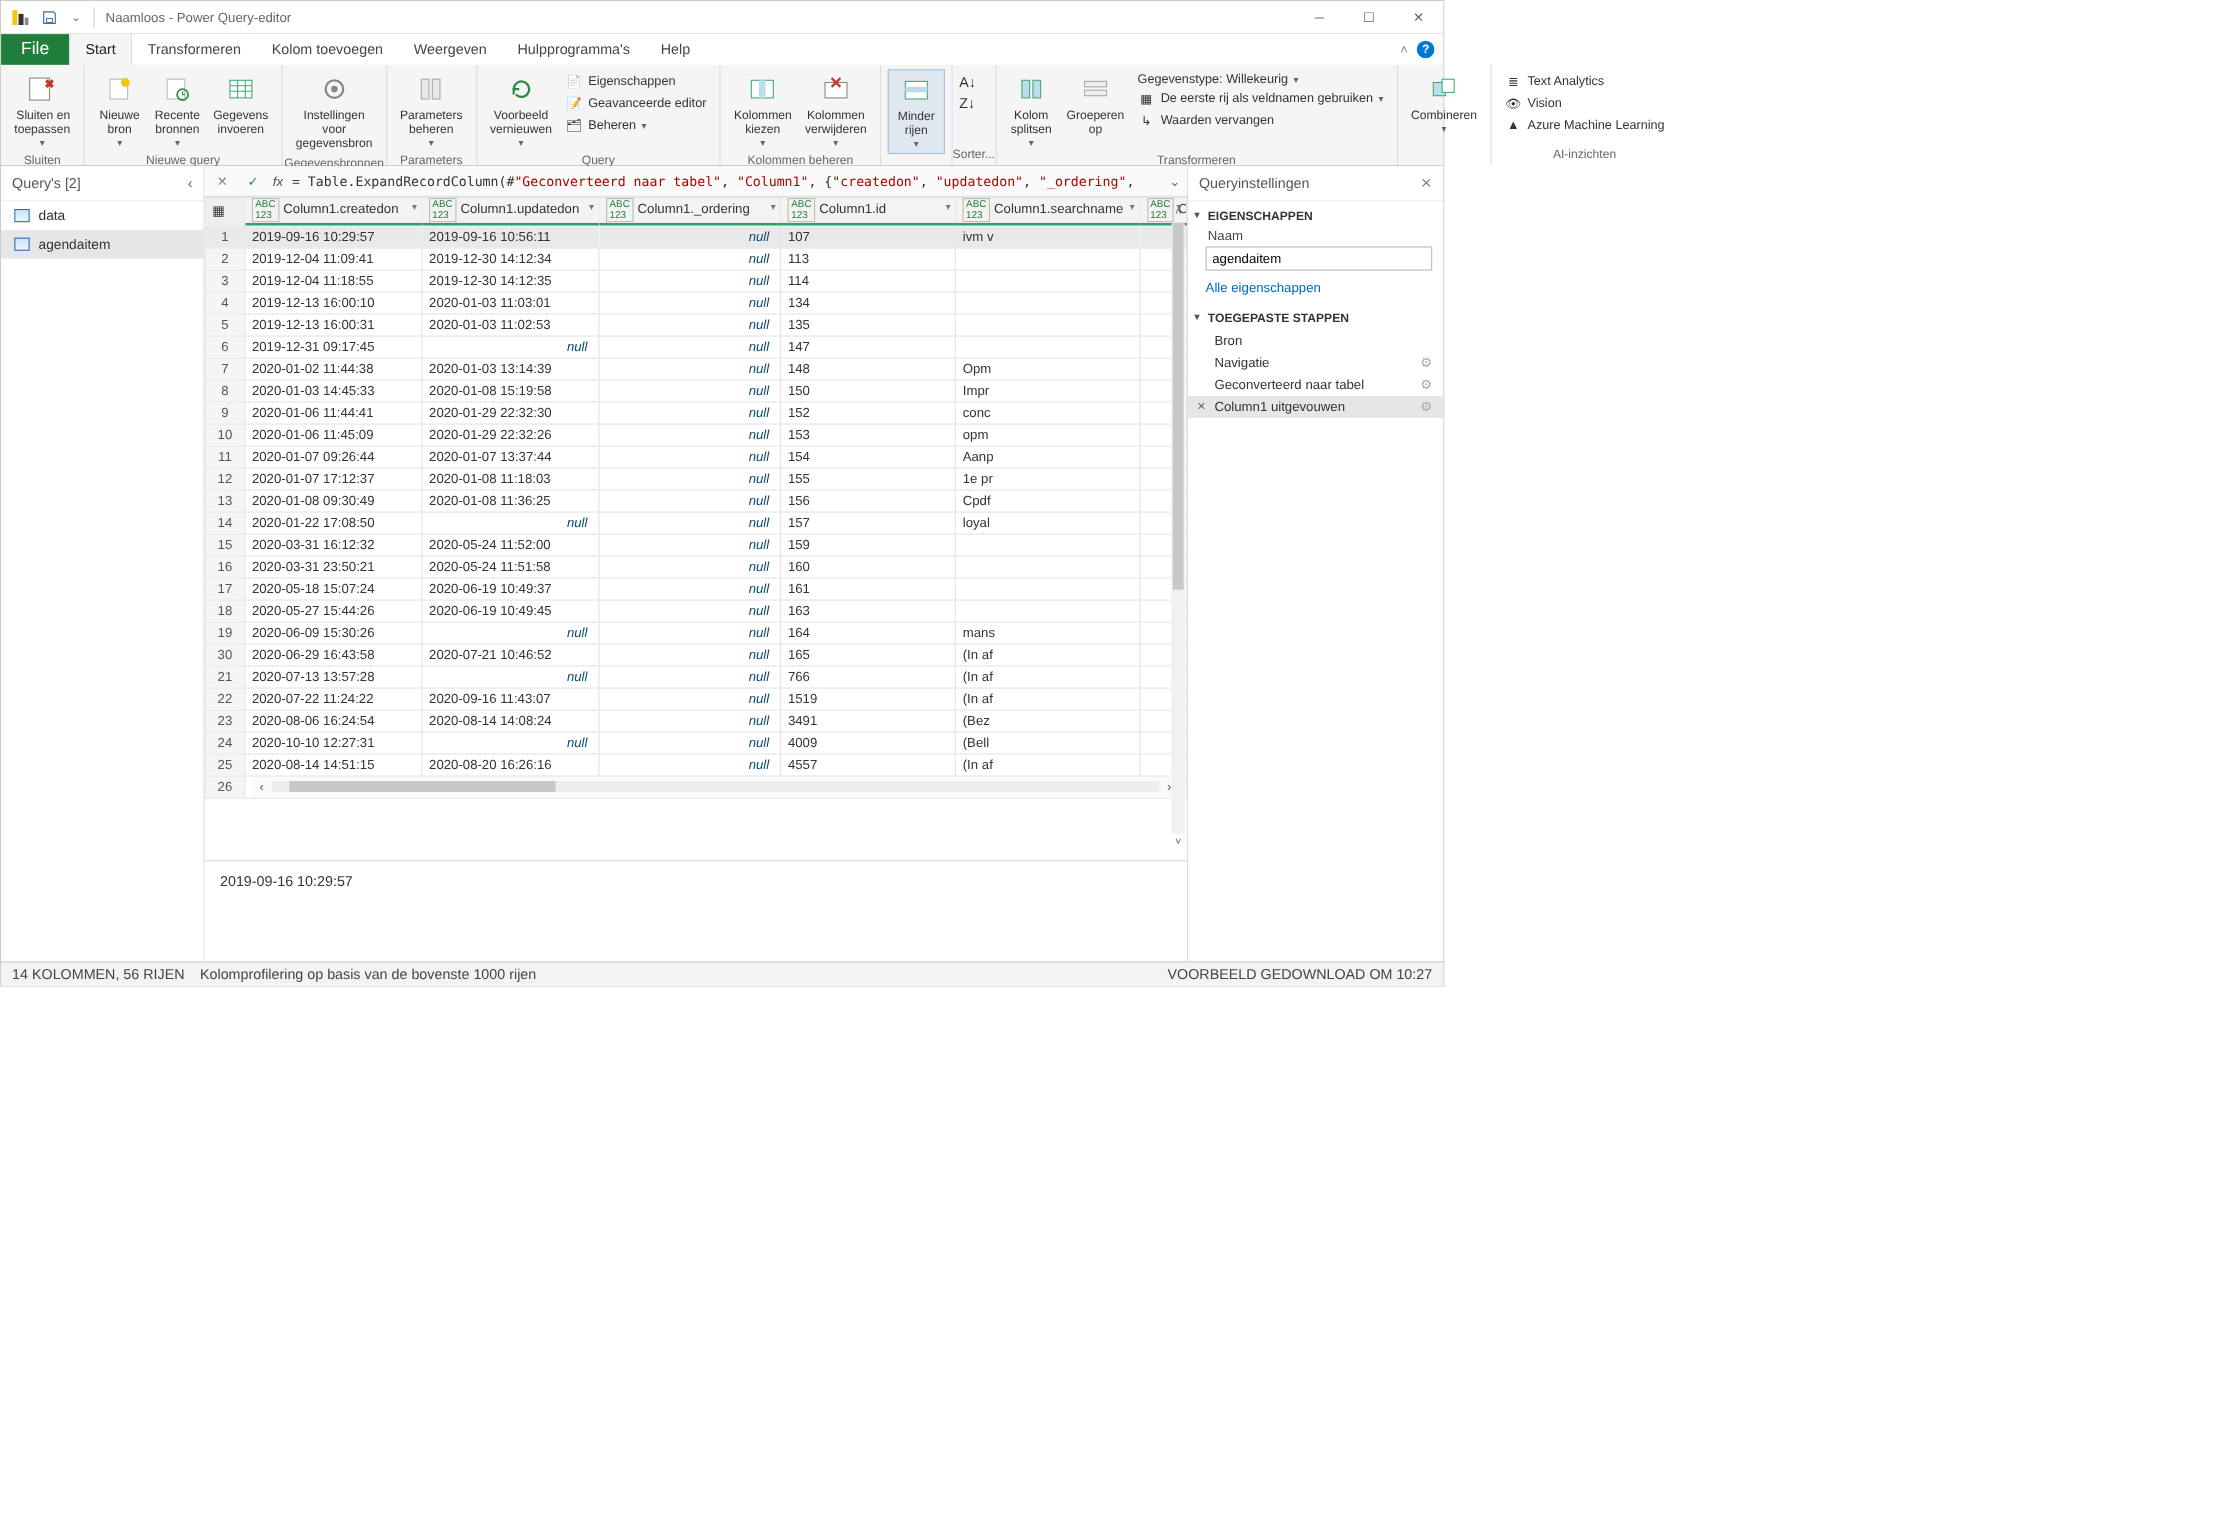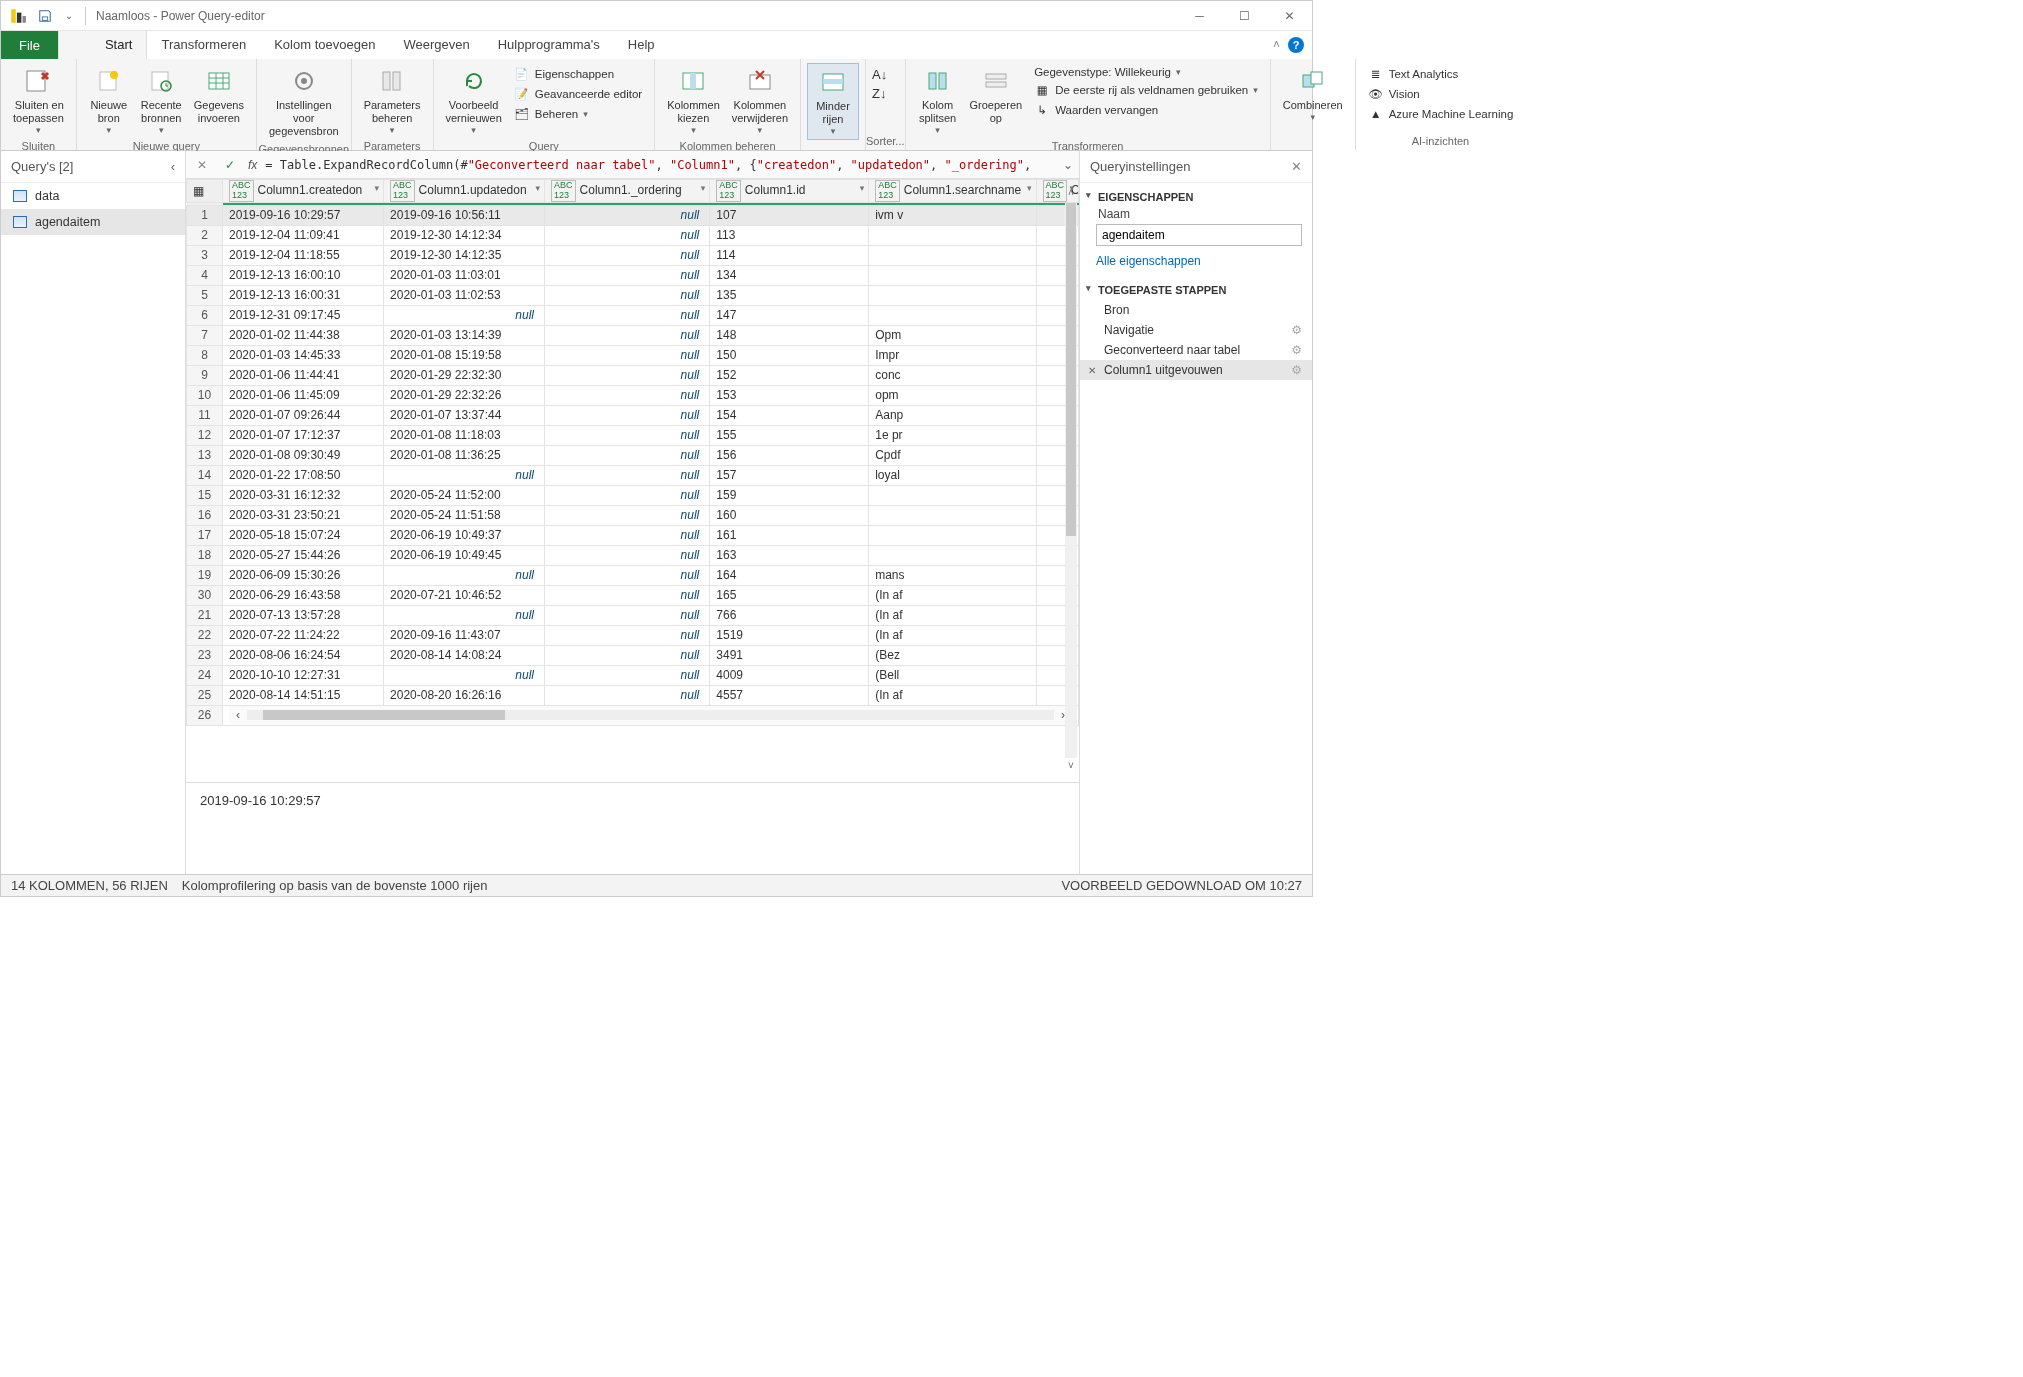--- a/index.html
+++ b/index.html
@@ -10,26 +10,26 @@
 .titlebar { height: 30px; display: flex; align-items: center; background: #fff; border-bottom: 1px solid #e5e5e5; }
 .titlebar .logo { width: 18px; height: 18px; margin: 0 6px 0 8px; }
 .titlebar .qat-btn { width: 24px; height: 24px; display: flex; align-items: center; justify-content: center; color: #555; }
 .titlebar .divider { width: 1px; height: 18px; background: #ccc; margin: 0 4px; }
 .titlebar .title { margin-left: 6px; color: #666; font-size: 12px; }
 .titlebar .spacer { flex: 1; }
 .titlebar .win-btn { width: 45px; height: 30px; display: flex; align-items: center; justify-content: center; color: #666; }
 
 
 .ribbon-tabs { height: 28px; display: flex; align-items: stretch; background: #fff; }
-.ribbon-tabs .file-tab { background: #1f7e39; color: #fff; padding: 0 18px; display: flex; align-items: center; font-size: 13px; }
+.ribbon-tabs .file-tab { background: #1f7e39; color: #fff; padding: 0 18px; display: flex; align-items: center; font-size: 16px; }
 .ribbon-tabs .tab { padding: 0 14px; display: flex; align-items: center; font-size: 13px; color: #444; border-bottom: 2px solid transparent; }
 .ribbon-tabs .tab.active { color: #222; }
 .ribbon-tabs .tab.active::after { content:""; }
 .ribbon-tabs .tab-wrap { position: relative; display:flex; }
-.ribbon-tabs .tab-wrap.active { border-left:1px solid #ddd; border-right:1px solid #ddd; background:#f5f5f5;padding-left:32px; }
+.ribbon-tabs .tab-wrap.active { border-left:1px solid #ddd; border-right:1px solid #ddd; background:#f5f5f5; }
 .ribbon-tabs .right { margin-left:auto; display:flex; align-items:center; padding-right:8px; gap:8px; }
 .help-circle { width:16px;height:16px;border-radius:50%;background:#0078d4;color:#fff;display:flex;align-items:center;justify-content:center;font-size:11px;font-weight:bold;}
 
 
 .ribbon { height: 92px; background: #f5f5f5; border-bottom: 1px solid #ccc; display: flex; }
 .ribbon-group { display: flex; flex-direction: column; border-right: 1px solid #ddd; }
 .ribbon-group .buttons { flex: 1; display: flex; align-items: flex-start; padding: 4px 6px 0 6px; }
 .ribbon-group .label { text-align: center; font-size: 11px; color: #666; padding: 2px 0 3px 0; }
 .rbtn-lg { display: flex; flex-direction: column; align-items: center; justify-content: flex-start; padding: 2px 6px; min-width: 52px; text-align: center; font-size: 11px; color: #333; line-height: 1.2; }
 .rbtn-lg .ic { width: 32px; height: 32px; margin-bottom: 2px; display:flex;align-items:center;justify-content:center; }

